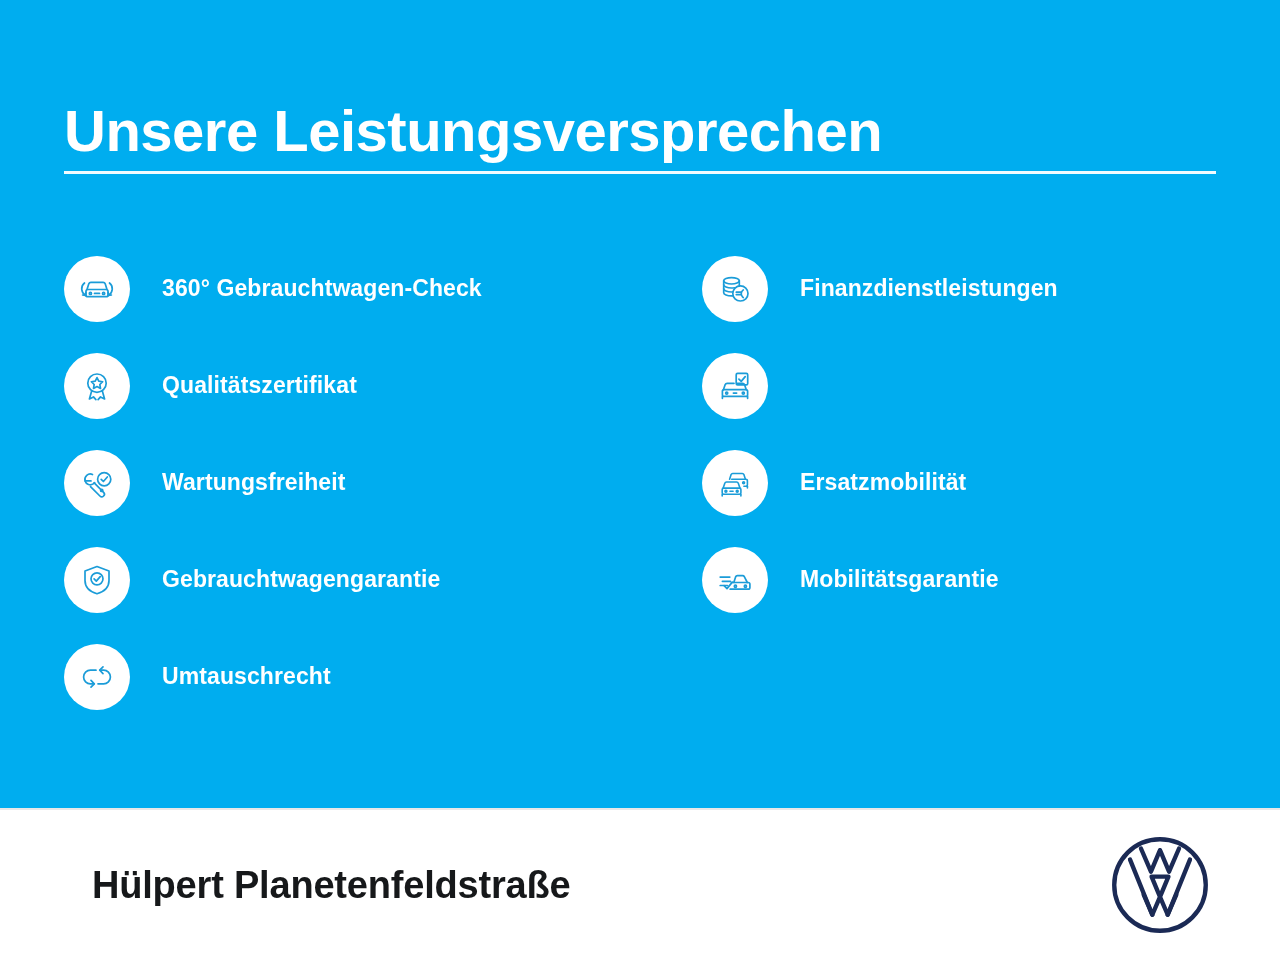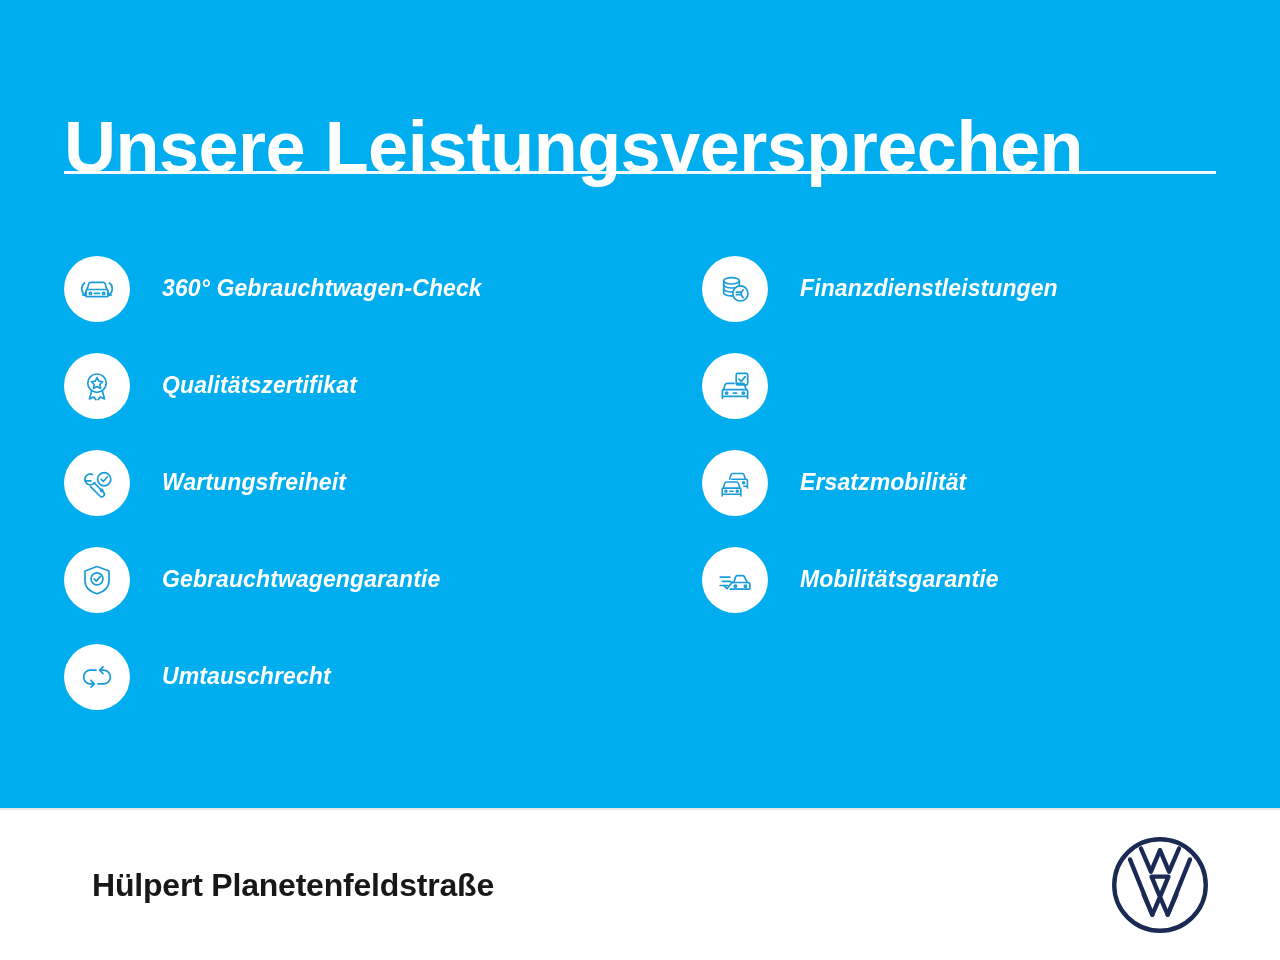--- a/index.html
+++ b/index.html
@@ -30,21 +30,21 @@
     background: #00ADEF;
     box-sizing: border-box;
     padding: 0;
     flex: 0 0 auto;
   }
 
   .panel-title {
     position: absolute;
     left: 64px;
     top: 62px;
-    font-size: 72px;
+    font-size: 58px;
     font-weight: bold;
     color: #ffffff;
     letter-spacing: -0.5px;
     line-height: 1.05;
     white-space: nowrap;
   }
 
   .title-divider {
     position: absolute;
     left: 64px;
@@ -59,21 +59,20 @@
     position: absolute;
     left: 0;
     top: 240px;
     width: 1280px;
     display: flex;
     flex-direction: row;
   }
   .promise-col {
     display: flex;
     flex-direction: column;
-    font-style: italic;
   }
   .promise-col.left {
     width: 650px;
     padding-left: 64px;
     box-sizing: border-box;
   }
   .promise-col.right {
     width: 630px;
     padding-left: 52px;
     box-sizing: border-box;
@@ -117,21 +116,21 @@
     background: #ffffff;
     border-top: 2px solid #e8e8e8;
     box-sizing: border-box;
     flex: 0 0 auto;
   }
   .dealer-name {
     position: absolute;
     left: 92px;
     top: 50%;
     transform: translateY(-50%);
-    font-size: 32px;
+    font-size: 38px;
     font-weight: bold;
     color: #16181a;
     letter-spacing: -0.2px;
     white-space: nowrap;
   }
   .brand-logo {
     position: absolute;
     right: 68px;
     top: 50%;
     transform: translateY(-50%);

